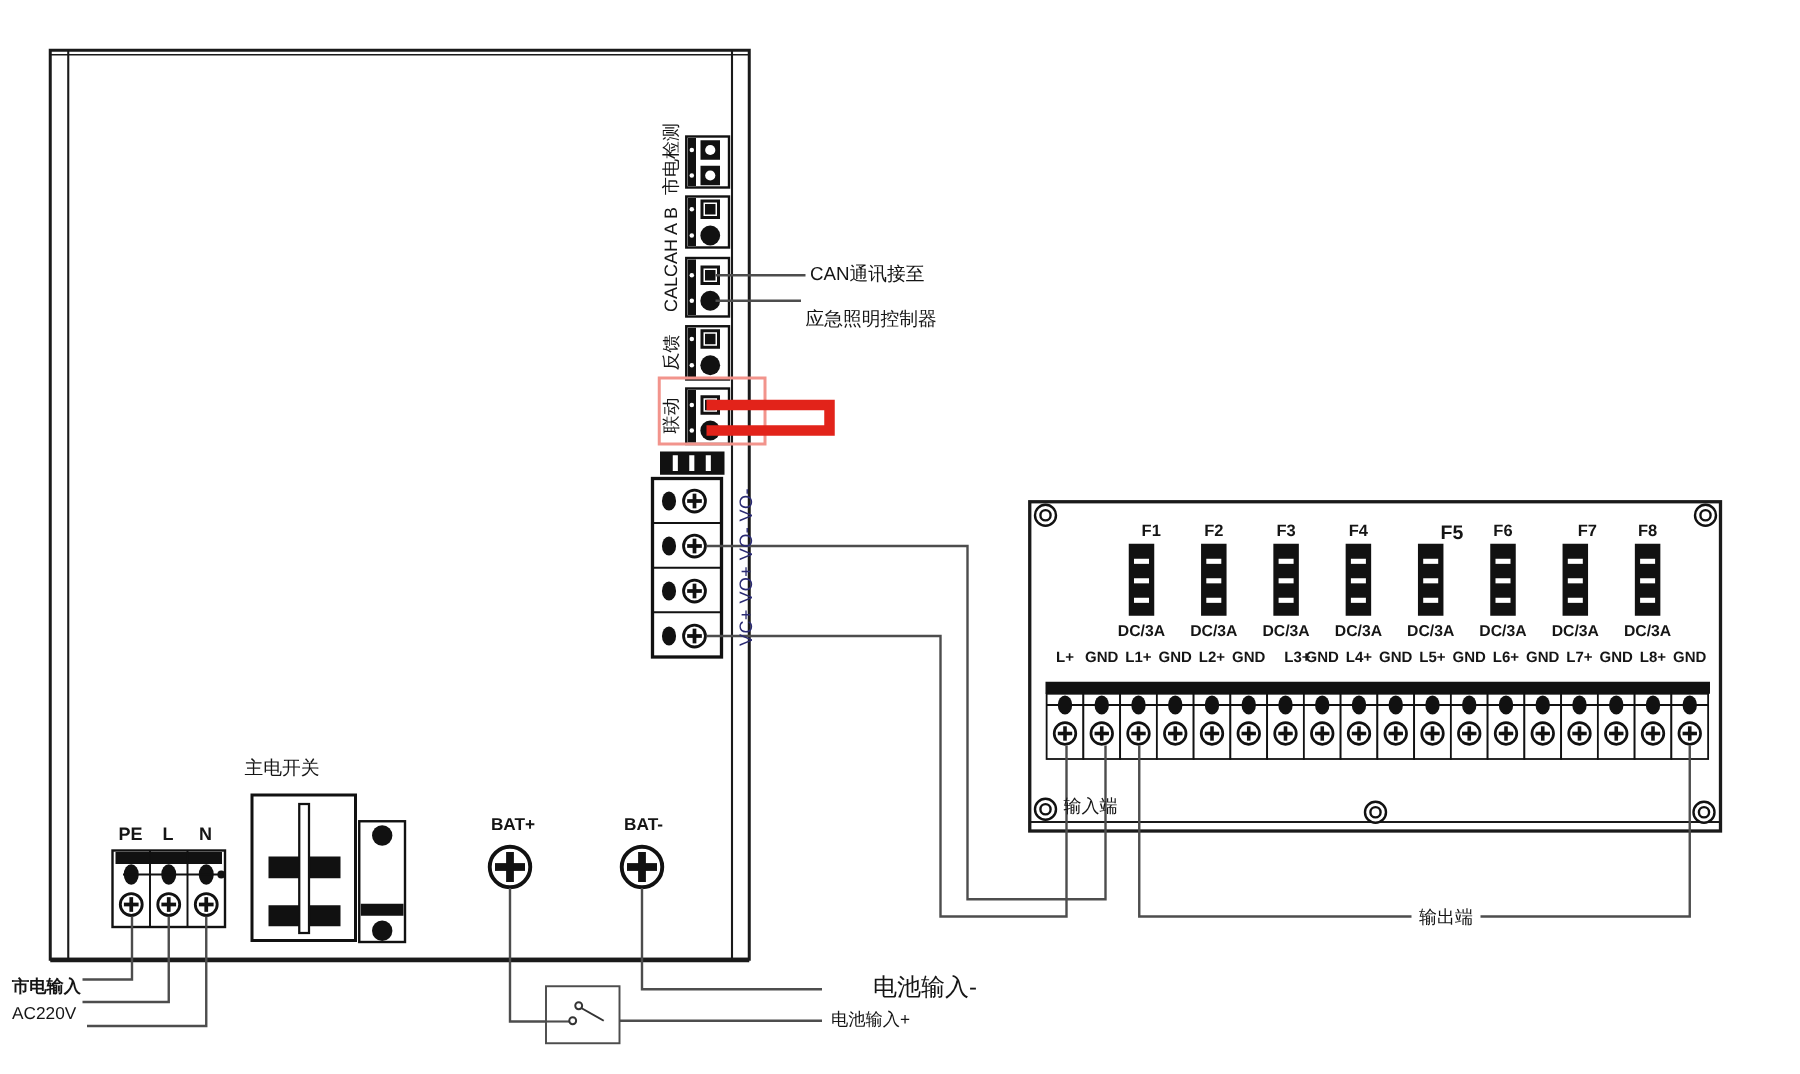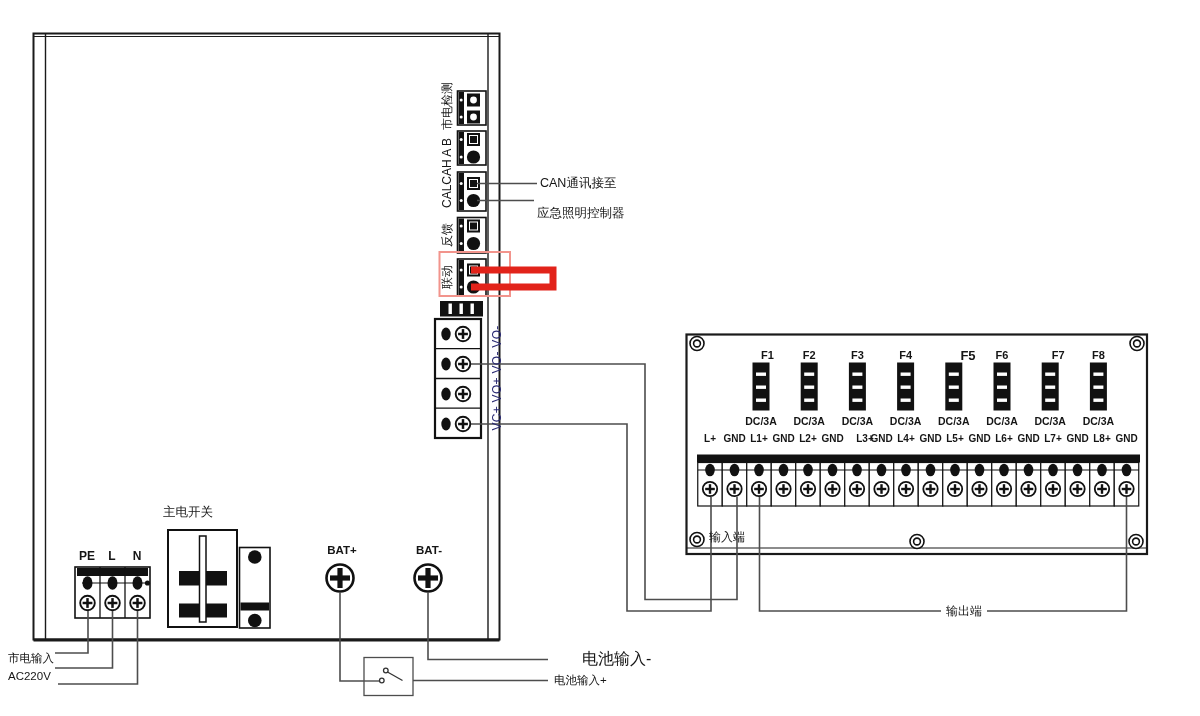--- a/index.html
+++ b/index.html
@@ -364,21 +364,21 @@
   <span class="lbl la" style="left:537px;top:197px;font-size:12.5px;margin-top:16px;">应急照明控制器</span>
 
   <span class="lbl" style="left:188px;top:512px;font-size:12.5px;">主电开关</span>
   <span class="lbl b" style="left:87px;top:556px;font-size:12px;">PE</span>
   <span class="lbl b" style="left:112px;top:556px;font-size:12px;">L</span>
   <span class="lbl b" style="left:137px;top:556px;font-size:12px;">N</span>
 
   <span class="lbl b" style="left:342px;top:551px;font-size:11.5px;">BAT+</span>
   <span class="lbl b" style="left:429px;top:551px;font-size:11.5px;">BAT-</span>
 
-  <span class="lbl la" style="left:8px;top:659px;font-size:11.5px;">市电输入</span>
+  <span class="lbl la" style="left:8px;top:659px;font-size:11.5px;font-weight:bold;">市电输入</span>
   <span class="lbl la" style="left:8px;top:677px;font-size:11.5px;">AC220V</span>
 
   <span class="lbl la" style="left:582px;top:659px;font-size:16px;">电池输入-</span>
   <span class="lbl la" style="left:554px;top:681px;font-size:11.5px;">电池输入+</span>
 
   <span class="lbl la" style="left:709px;top:537px;font-size:12px;">输入端</span>
   <span class="lbl whitebg" style="left:940px;top:611px;font-size:12px;margin-left:24px;">输出端</span>
 
   <div id="gen-labels">
         <span class="lbl b" style="left: 710px; top: 439px; font-size: 10px;">L+</span>

